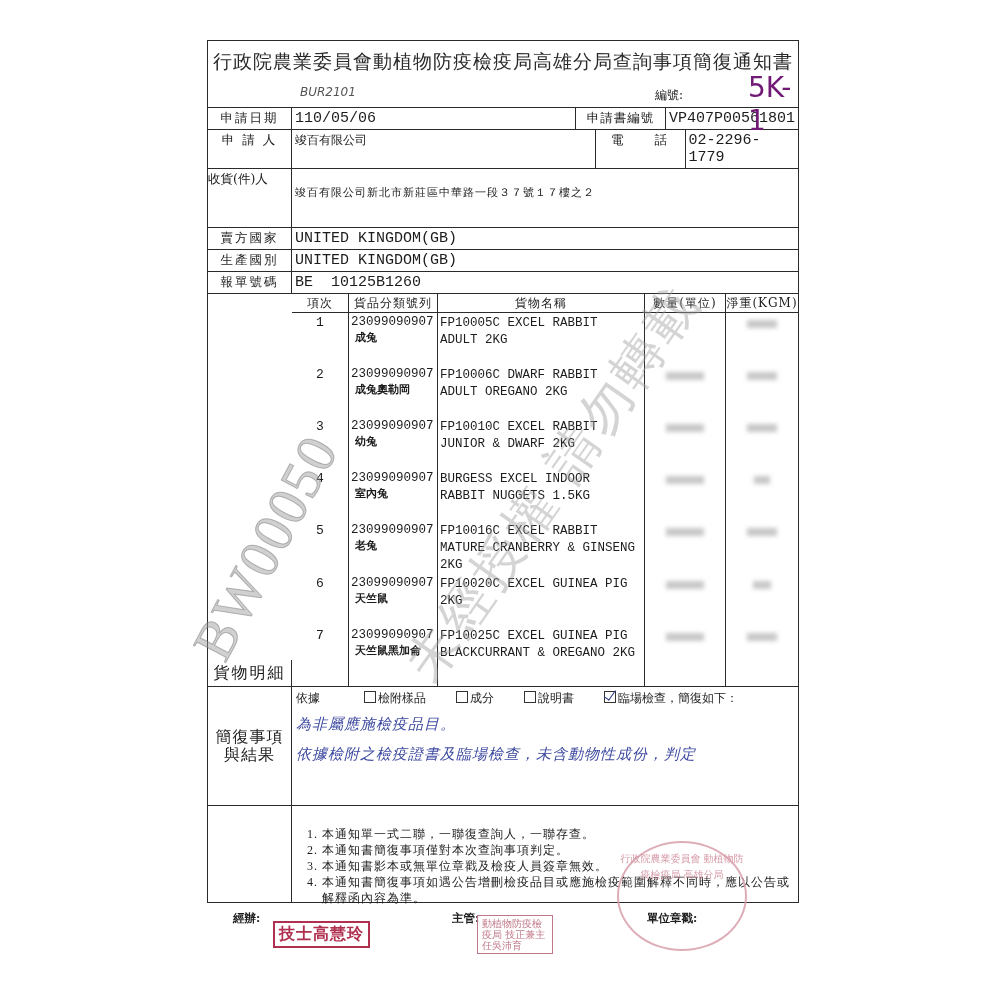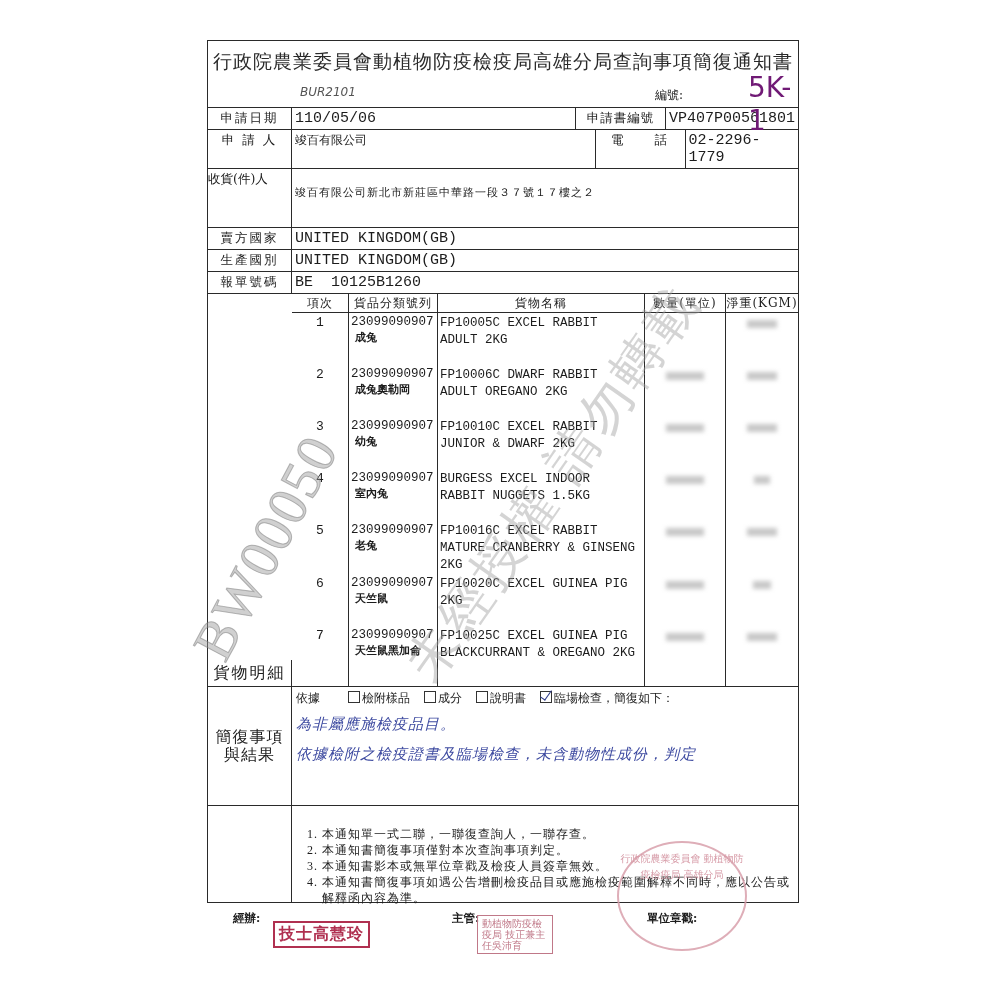--- a/index.html
+++ b/index.html
@@ -33,21 +33,21 @@
   table.items td:first-child { border-left: none; text-align: center; font-family: "Liberation Mono", monospace; font-size: 13px; }
   .code { font-family: "Liberation Mono", monospace; font-size: 12.5px; line-height: 15px; }
   .cname { font-size: 11px; font-weight: bold; padding-left: 4px; line-height: 15px; }
   .gname { font-family: "Liberation Mono", monospace; font-size: 12.5px; line-height: 17px; }
   .blur { display: inline-block; width: 30px; height: 8px; background: #c8c8c8; filter: blur(2px); margin-top: 5px; }
   .blur.w { width: 38px; }
   td.center { text-align: center; }
   .result { display: flex; border-bottom: 1.5px solid #2a2a2a; height: 118px; }
   .result .lbl { display: flex; align-items: center; justify-content: center; line-height: 18px; letter-spacing: 1px; }
   .result .body { padding: 3px 4px; flex: 1; font-size: 12px; position: relative; }
-  .checks { display: flex; gap: 14px; }
+  .checks { display: flex; gap: 30px; }
   .cb { display: inline-block; width: 10px; height: 10px; border: 1px solid #333; vertical-align: -1px; margin-right: 2px; position: relative; }
   .cb.checked::after { content: ""; position: absolute; left: 2px; top: -4px; width: 5px; height: 11px; border-right: 1.5px solid #2d3b8a; border-bottom: 1.5px solid #2d3b8a; transform: rotate(35deg); }
   .handwriting { font-family: "DejaVu Sans", sans-serif; color: #3d4aa0; font-size: 15px; font-style: italic; line-height: 30px; margin-top: 2px; letter-spacing: 1px; }
   .notes { display: flex; height: 96px; }
   .notes .lbl { border-right: 1.5px solid #2a2a2a; }
   .notes ol { margin: 20px 0 0 0; padding-left: 30px; font-size: 12px; line-height: 16px; letter-spacing: 1px; font-family: Liberation Serif, serif; }
   .footer { position: relative; height: 80px; font-size: 11.5px; }
   .f-handler { position: absolute; left: 26px; top: 8px; font-weight: bold; }
   .stamp-handler { position: absolute; left: 66px; top: 18px; border: 2px solid #b03050; color: #b03050; font-size: 16px; font-weight: bold; padding: 1px 4px; letter-spacing: 1px; }
   .f-supervisor { position: absolute; left: 245px; top: 8px; font-weight: bold; }

